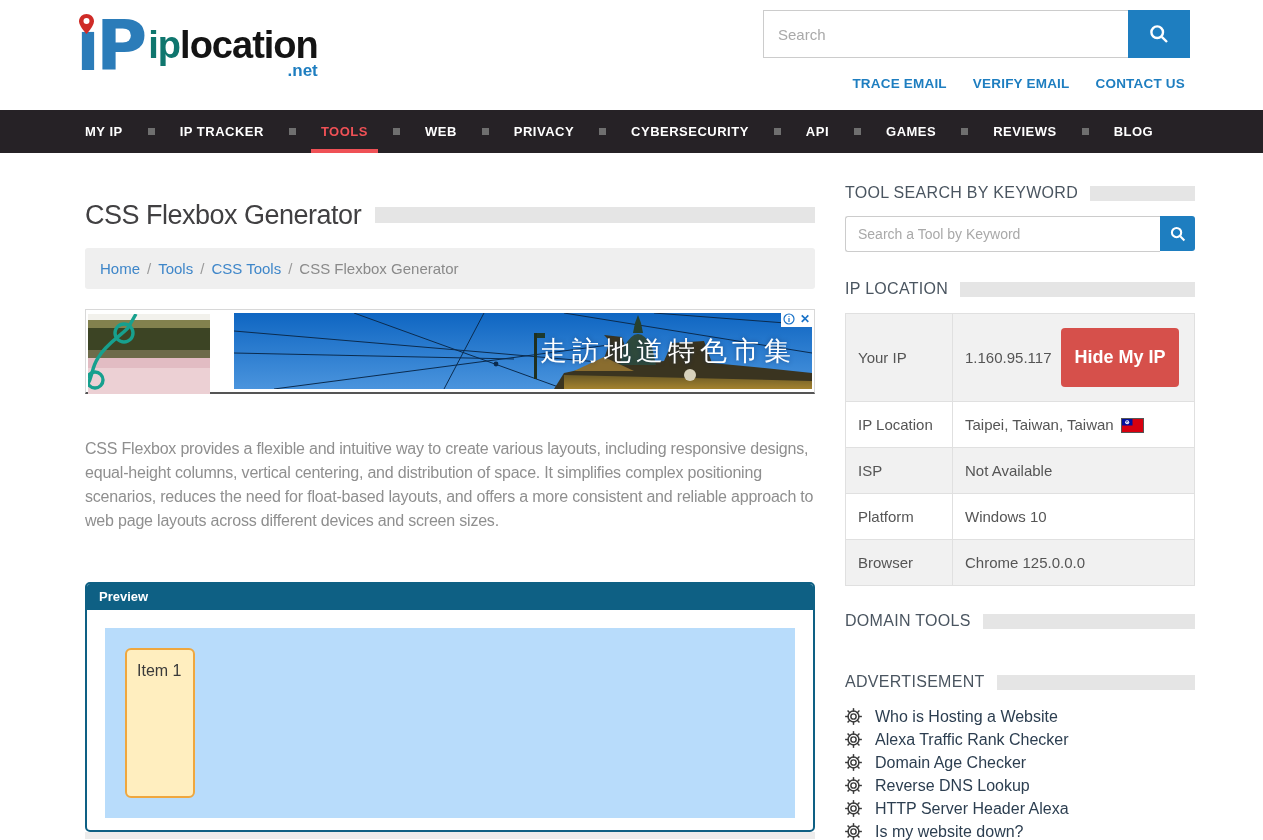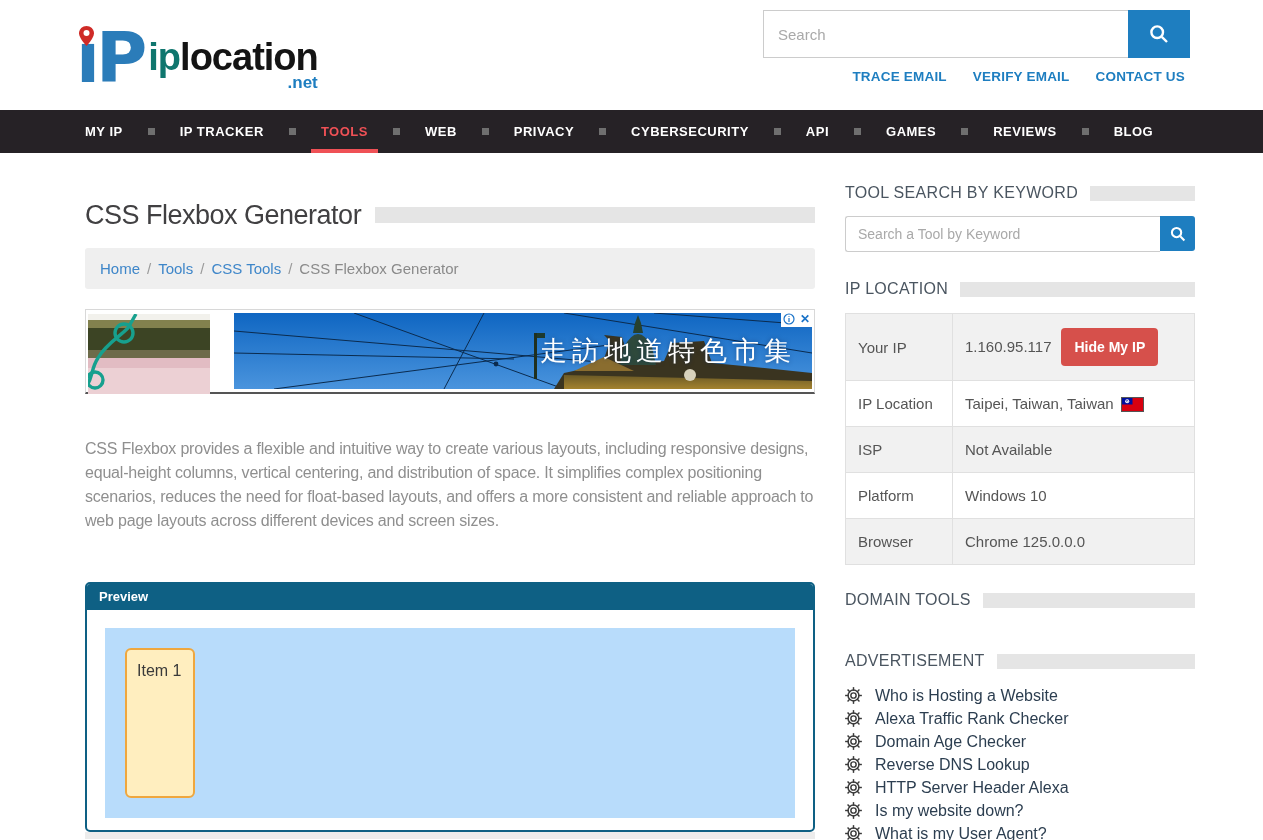--- a/index.html
+++ b/index.html
@@ -2,33 +2,33 @@
 <html><head>
 <meta charset="utf-8">
 <style>
   * { box-sizing: border-box; }
   html,body { margin:0; padding:0; background:#fff; }
   body { width:1263px; font-family:"Liberation Sans", sans-serif; }
   .page { width:1263px; height:840px; overflow:hidden; position:relative; background:#fff; }
 
   
   .site-header { height:110px; position:relative; background:#fff; }
-  .logo { position:absolute; left:76px; top:16px; display:flex; cursor:pointer; }
+  .logo { position:absolute; left:76px; top:4px; display:flex; cursor:pointer; }
   .logo-mark { position:relative; font-weight:bold; color:#2b7cb9; font-size:70px; line-height:84px; letter-spacing:-4px; font-family:"DejaVu Sans", sans-serif; }
   .logo-pin { position:absolute; left:3px; top:10px; }
   .logo-text { margin-left:5px; margin-top:22px; }
   .logo-main { font-size:38px; font-weight:bold; color:#141414; line-height:38px; letter-spacing:-1px; }
   .logo-main .blue { color:#0f766e; }
   .logo-tld { text-align:right; color:#1e7ec0; font-weight:bold; font-size:17px; margin-top:-3px; }
 
   .top-search { position:absolute; left:763px; top:10px; width:427px; height:48px; display:flex; }
   .top-search input { flex:1; border:1px solid #ccc; border-right:none; padding:0 14px; font-size:15px; color:#555; outline:none; font-family:"Liberation Sans", sans-serif; }
   .top-search input::placeholder { color:#a9a9a9; }
   .search-btn { width:62px; border:none; background:#1e7ec0; cursor:pointer; display:flex; align-items:center; justify-content:center; }
-  .top-links { position:absolute; right:78px; top:69px; display:flex; gap:26px; }
+  .top-links { position:absolute; right:78px; top:76px; display:flex; gap:26px; }
   .top-links a { color:#1e7ec0; font-weight:bold; font-size:13.5px; text-decoration:none; letter-spacing:0.2px; cursor:pointer; }
 
   
   .main-nav { height:43px; background:#262226; display:flex; align-items:stretch; padding-left:85px; }
   .nav-item { display:flex; align-items:center; color:#fff; font-size:13px; font-weight:bold; letter-spacing:0.5px; position:relative; cursor:pointer; white-space:nowrap; }
   .nav-item.active { color:#ef5156; }
   .nav-item.active::after { content:''; position:absolute; left:-10px; right:-10px; bottom:0; height:4px; background:#ef5156; }
   .nav-sep { width:7px; height:7px; background:#6f6f6f; align-self:center; margin:0 25px; }
 
   
@@ -72,21 +72,21 @@
   .tool-search { margin-top:13px; display:flex; height:35px; }
   .tool-search input { flex:1; border:1px solid #ccc; border-radius:3px 0 0 3px; border-right:none; padding:17px 12px; font-size:14px; color:#555; outline:none; font-family:"Liberation Sans", sans-serif; }
   .tool-search input::placeholder { color:#a9a9a9; }
   .tool-search .search-btn { width:35px; border-radius:0 3px 3px 0; }
   .sh-2 { margin-top:28px; }
   .ip-table { margin-top:14px; width:100%; border-collapse:collapse; font-size:15px; color:#555; }
   .ip-table td { border:1px solid #e0e0e0; padding:14px 12px; vertical-align:middle; }
   .ip-table tr:nth-child(odd) td { background:#f1f1f1; }
   .ip-table tr:nth-child(even) td { background:#fff; }
   .ip-table td.lbl { width:107px; }
-  .hide-ip-btn { margin-left:10px; background:#d6504b; color:#fff; border:none; border-radius:4px; font-weight:bold; font-size:14px; padding:11px 13px; cursor:pointer; font-family:"Liberation Sans", sans-serif; }
+  .hide-ip-btn { margin-left:10px; background:#d6504b; color:#fff; border:none; border-radius:4px; font-weight:bold; font-size:18px; padding:19px 13px; cursor:pointer; font-family:"Liberation Sans", sans-serif; }
   .flag { margin-left:8px; vertical-align:-2px; outline:1px solid #555; }
   .sh-3 { margin-top:41px; }
   .sh-4 { margin-top:25px; }
   .tools-list { list-style:none; margin:13px 0 0 0; padding:0; }
   .tools-list li { display:flex; align-items:center; gap:13px; padding:2.5px 0; }
   .tools-list a { color:#2c3e50; font-size:16px; text-decoration:none; cursor:pointer; }
   .gear { flex:0 0 auto; }
 </style>
 </head>
 <body>

